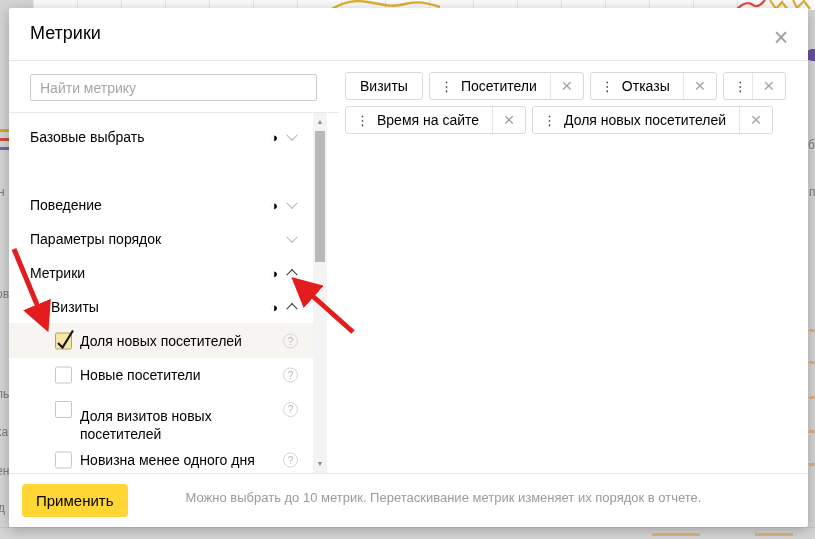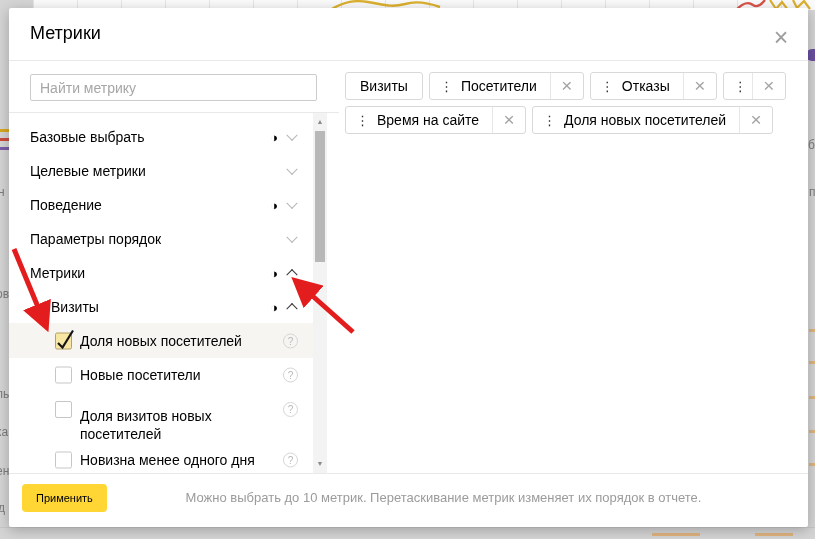--- a/index.html
+++ b/index.html
@@ -91,21 +91,21 @@
   .chip.simple .chip-label { padding:0 14px; }
   .chip-close {
     width:33px; align-self:stretch; display:flex; align-items:center; justify-content:center;
     border-left:1px solid #e6e6e6; color:#a4a4a4; font-size:19px; cursor:pointer;
   }
   
   .footer-divider { position:absolute; left:0; top:465px; width:100%; height:1px; background:#e9e9e9; }
   .apply-btn {
     position:absolute; left:13px; top:476px;
     background:#ffd633; border:none; border-radius:4px;
-    font-size:11px; font-family:inherit; padding:8px 14px; cursor:pointer; color:#000;
+    font-size:15px; font-family:inherit; padding:8px 14px; cursor:pointer; color:#000;
   }
   .hint { position:absolute; left:105px; right:35px; top:482px; text-align:center; font-size:13px; color:#9b9b9b; }
   
   .arrows { position:absolute; left:0; top:0; z-index:60; pointer-events:none; }
 </style>
 </head>
 <body>
 
 <div class="bg-top">
   <svg class="bg-chart-svg" width="782" height="10" viewBox="33 0 782 10">
@@ -147,24 +147,20 @@
   <div class="sub-divider"></div>
 
   <div class="list">
 
     <div class="cat-row" style="top:7px">
       <span>Базовые выбрать</span>
       <span class="half-icon">◑</span>
       <span class="chev down"></span>
     </div>
 
-    <div class="cat-row" style="top:41px">
-      <span>Целевые метрики</span>
-      <span class="chev down"></span>
-    </div>
 
     <div class="cat-row" style="top:75px">
       <span>Поведение</span>
       <span class="half-icon">◑</span>
       <span class="chev down"></span>
     </div>
 
     <div class="cat-row" style="top:109px">
       <span>Параметры порядок</span>
       <span class="chev down"></span>

